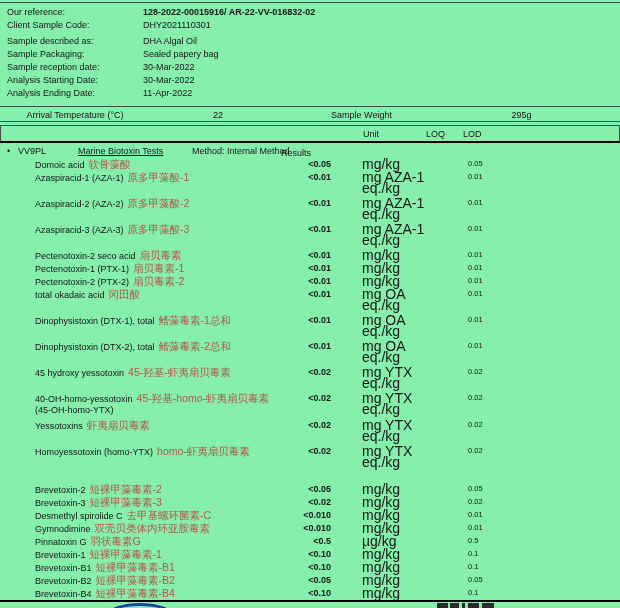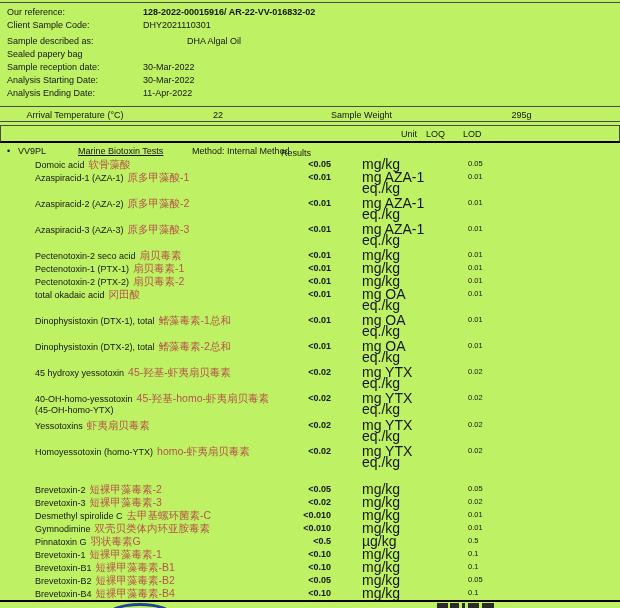--- a/index.html
+++ b/index.html
@@ -1,34 +1,34 @@
 <!DOCTYPE html>
 <html><head>
 <meta charset="utf-8">
 <style>
   html,body{margin:0;padding:0;background:#fff;}
-  .page{position:relative;width:620px;height:608px;background:#bef264;
+  .page{position:relative;width:620px;height:608px;background:#86efac;
         font-family:"Liberation Sans",sans-serif;color:#141414;overflow:hidden;font-size:9px;}
   .hline{position:absolute;left:0;right:0;height:0;border-top:1px solid #4a4a4a;}
   
   .meta{position:absolute;top:6px;left:7px;right:7px;}
   .meta-row{display:flex;line-height:13px;}
   .meta-row .lab{width:136px;}
   .meta-row .val{flex:1;}
-  .meta-row.gap{margin-top:3px;gap:44px;}
+  .meta-row.gap{margin-top:3px;}
   .val.bold{font-weight:bold;}
   
   .arrival{position:absolute;top:109px;left:7px;right:7px;display:flex;line-height:13px;text-align:center;}
   .arrival .a1{width:136px;} .arrival .a2{width:150px;} .arrival .a3{width:137px;} .arrival .a4{flex:1;}
   
   .band{position:absolute;top:125px;left:0;width:618px;height:15px;
         border-top:1px solid #4a4a4a;border-left:1px solid #4a4a4a;border-right:1px solid #4a4a4a;
         border-bottom:2.5px solid #000;box-sizing:content-box;}
   .band span{position:absolute;top:2px;line-height:12px;}
-  .h-res{left:280px;margin-top:19px;} .h-unit{left:362px;margin-left:38px;} .h-loq{left:425px;} .h-lod{left:462px;}
+  .h-res{left:280px;margin-top:19px;} .h-unit{left:362px;} .h-loq{left:425px;} .h-lod{left:462px;}
   
   .body{position:absolute;top:145px;left:7px;right:7px;}
   .section{position:relative;height:13px;line-height:12px;}
   .sec-bullet{position:absolute;left:0;}
   .sec-code{position:absolute;left:11px;}
   .sec-name{position:absolute;left:71px;text-decoration:underline;}
   .sec-method{position:absolute;left:185px;}
   .rows{}
   .arow{display:flex;align-items:flex-start;line-height:12px;}
   .c-name{width:289px;white-space:nowrap;overflow:visible;box-sizing:border-box;padding-left:28px;}
@@ -63,20 +63,21 @@
     </div>
     <div class="meta-row">
       <span class="lab">Client Sample Code:</span>
       <span class="val">DHY2021110301</span>
     </div>
     <div class="meta-row gap">
       <span class="lab">Sample described as:</span>
       <span class="val">DHA Algal Oil</span>
     </div>
     <div class="meta-row">
+      <span class="lab">Sample Packaging:</span>
       <span class="val">Sealed papery bag</span>
     </div>
     <div class="meta-row">
       <span class="lab">Sample reception date:</span>
       <span class="val">30-Mar-2022</span>
     </div>
     <div class="meta-row">
       <span class="lab">Analysis Starting Date:</span>
       <span class="val">30-Mar-2022</span>
     </div>

